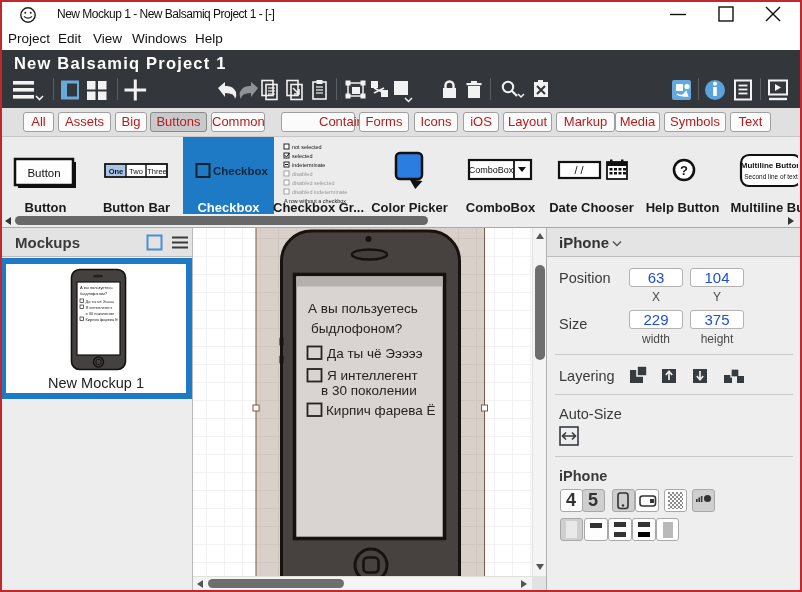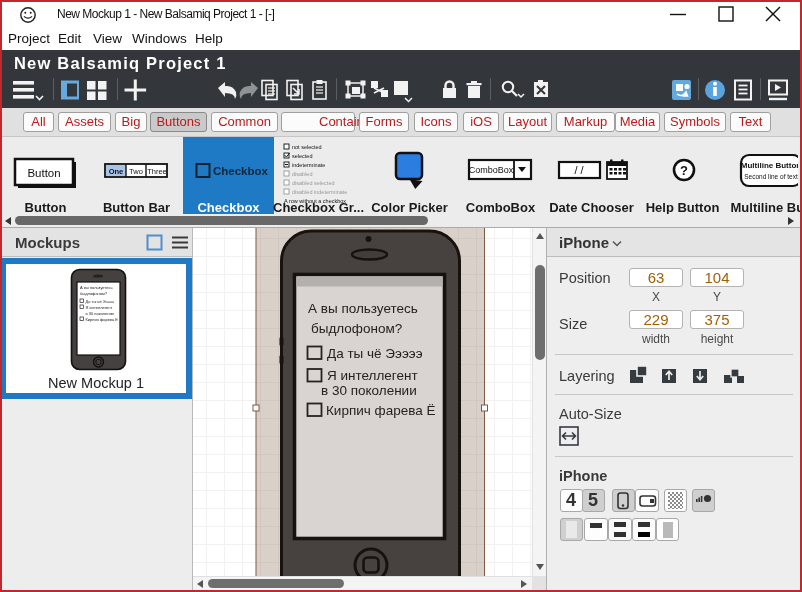--- a/index.html
+++ b/index.html
@@ -45,21 +45,21 @@
 .vthumb { position:absolute; left:2px; top:37px; width:10px; height:95px; background:#6e6e6e; border-radius:5px; }
 .hscroll { position:absolute; left:0; top:348px; width:339px; height:14px; background:#f4f4f4; border-top:1px solid #e0e0e0; }
 .hthumb { position:absolute; left:15px; top:2px; width:136px; height:9px; background:#6e6e6e; border-radius:5px; }
 .corner { position:absolute; left:339px; top:348px; width:14px; height:14px; background:#e2e2e2; }
 .arr { position:absolute; width:0; height:0; }
 
 .rightpanel { left:546px; top:228px; width:254px; height:362px; background:#eeeeee; border-left:1px solid #b0b0b0; }
 .rphead { position:absolute; left:0; top:0; width:253px; height:29px; background:#e4e4e4; border-bottom:1px solid #bdbdbd; }
 .rphead .t { position:absolute; left:12px; top:6px; font-size:15px; font-weight:bold; color:#333; }
 .rlabel { position:absolute; font-size:14.5px; color:#3a3a3a; }
-.rinput { position:absolute; width:54px; height:19px; background:#fff; border:1px solid #b3b3b3; border-radius:3px; font-size:15px; color:#a16207; text-align:center; line-height:17px; }
+.rinput { position:absolute; width:54px; height:19px; background:#fff; border:1px solid #b3b3b3; border-radius:3px; font-size:15px; color:#1d4ed8; text-align:center; line-height:17px; }
 .rsub { position:absolute; font-size:12px; color:#4a4a4a; text-align:center; width:54px; }
 .rsep { position:absolute; left:8px; width:238px; height:1px; background:#c8c8c8; }
 .rbtn { position:absolute; height:23px; background:#fdfdfd; border:1px solid #a8a8a8; border-radius:3px; }
 .rbtn.pressed { background:#cfcfcf; }
 </style>
 </head>
 <body>
 <div class="win"></div>
 
 <div class="abs titlebar"></div>
@@ -200,21 +200,21 @@
   <path d="M775 6 l6 3.5 l-6 3.5 z" fill="#f2f2f2"></path>
   <line x1="769" y1="21" x2="787" y2="21" stroke="#f2f2f2" stroke-width="2.4"></line>
  </svg>
 </div>
 
 <div class="abs tabbar">
  <div class="tab" style="left:23px; width:31px;">All</div>
  <div class="tab" style="left:58px; width:53px;">Assets</div>
  <div class="tab" style="left:115px; width:32px;">Big</div>
  <div class="tab active" style="left:150px; width:57px;">Buttons</div>
- <div class="tab" style="left:211px; width:67px;">Common</div>
+ <div class="tab" style="left:211px; width:54px;">Common</div>
  <div class="tab" style="left:281px; width:74px;padding-left:37px;">Containers</div>
  <div class="tab" style="left:359px; width:50px;">Forms</div>
  <div class="tab" style="left:414px; width:44px;">Icons</div>
  <div class="tab" style="left:463px; width:36px;">iOS</div>
  <div class="tab" style="left:503px; width:49px;">Layout</div>
  <div class="tab" style="left:556px; width:59px;">Markup</div>
  <div class="tab" style="left:615px; width:45px;">Media</div>
  <div class="tab" style="left:664px; width:62px;">Symbols</div>
  <div class="tab" style="left:730px; width:41px;">Text</div>
 </div>

